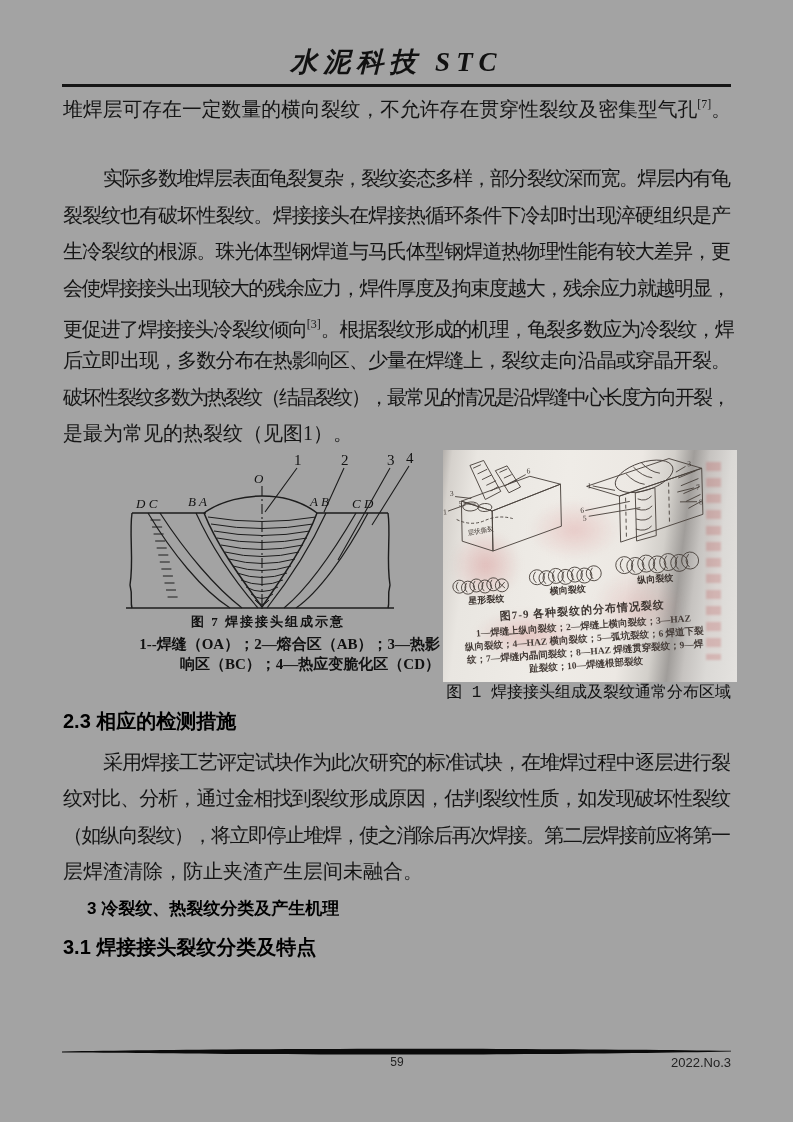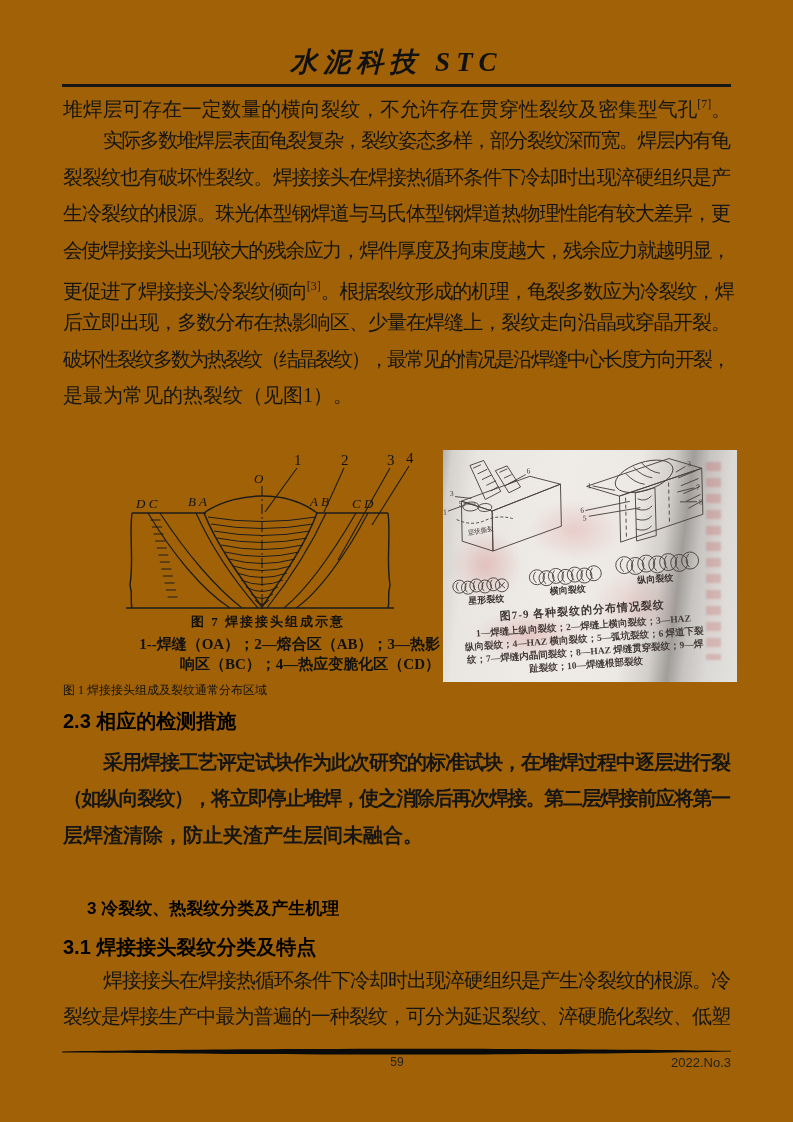--- a/index.html
+++ b/index.html
@@ -1,28 +1,28 @@
 <!DOCTYPE html>
 <html><head>
 <meta charset="utf-8">
 <style>
   html,body{margin:0;padding:0;background:#ffffff;}
-  .page{position:relative;width:793px;height:1122px;background:#a16207;overflow:hidden;
+  .page{position:relative;width:793px;height:1122px;background:#a3a3a3;overflow:hidden;
         font-family:"Liberation Serif", serif;color:#1a1a1a;}
   
   .hdr-title{position:absolute;top:44px;left:0;width:793px;text-align:center;
              font-size:27px;font-weight:bold;font-style:italic;letter-spacing:6px;color:#111;}
   .hdr-rule{position:absolute;top:84px;left:62px;width:669px;height:2.6px;background:#161616;}
   
   .tcol{position:absolute;left:63px;width:668px;}
   .line{white-space:nowrap;height:36.4px;line-height:36.4px;font-size:20px;color:#151515;}
   .line.ind{padding-left:40px;}
   .line sup{font-size:12px;letter-spacing:0;}
   #p-main{top:86px;}
-  #p-23{top:744px;font-weight:bold;}
+  #p-23{top:744px;}
   #p-31{top:962px;}
   
   .h-sec{position:absolute;left:63px;width:668px;font-family:"Liberation Sans",sans-serif;
          font-weight:bold;color:#000;}
   #h23{top:706px;font-size:20px;line-height:30px;}
   #h3{top:892px;font-size:17px;line-height:34px;margin-left:24px;}
   #h31{top:932px;font-size:20px;line-height:30px;}
   
   .fig7{position:absolute;left:100px;top:450px;width:340px;}
   .fig7 svg{display:block;margin-left:18px;}
@@ -42,40 +42,40 @@
   .ph-leg{font-size:9.5px;line-height:13px;color:#453c38;text-align:center;white-space:nowrap;
           font-weight:bold;margin-top:2px;}
   .sk-stroke{stroke:#4a423d;fill:none;stroke-width:0.9;}
   .sk-num{font-size:7.5px;fill:#3c3531;font-family:"Liberation Serif",serif;}
   .bl{font-size:9px;font-weight:bold;fill:#3a322e;font-family:"Liberation Serif",serif;}
   .tear{font-size:6.5px;fill:#453d38;font-family:"Liberation Serif",serif;}
   .blob{position:absolute;border-radius:50%;filter:blur(3px);pointer-events:none;}
   .bleed{position:absolute;right:16px;top:12px;width:15px;height:198px;opacity:.45;filter:blur(1.2px);
      background:repeating-linear-gradient(180deg,rgba(185,70,70,.55) 0 9px,rgba(185,70,70,.06) 9px 16px);}
   
-  .fig1-cap{position:absolute;top:682px;left:63px;width:668px;text-align:left;
-            font-family:Liberation Serif, serif;font-size:12px;color:#111;}
+  .fig1-cap{position:absolute;top:682px;left:63px;width:668px;text-align:right;
+            font-family:Liberation Mono, monospace;font-size:16px;color:#111;}
   
   .foot-rule{position:absolute;left:62px;top:1048px;}
   .foot-page{position:absolute;left:63px;top:1055px;width:668px;text-align:center;
              font-family:"Liberation Sans",sans-serif;font-size:12px;color:#222;}
   .foot-issue{position:absolute;right:62px;top:1055px;font-family:"Liberation Sans",sans-serif;
               font-size:13px;color:#222;}
 </style>
 </head>
 <body>
 
 <div class="page">
 
   <div class="hdr-title">水泥科技 STC</div>
   <div class="hdr-rule"></div>
 
   <div class="tcol" id="p-main">
       <div class="line" style="transform-origin: left center; transform: scaleX(0.991098);"><span>堆焊层可存在一定数量的横向裂纹，不允许存在贯穿性裂纹及密集型气孔</span><sup>[7]</sup><span>。</span></div>
-      <div class="line ind" style="letter-spacing: -1.57576px;"><span>实际多数堆焊层表面龟裂复杂，裂纹姿态多样，部分裂纹深而宽。焊层内有龟</span></div>
+      <div class="line ind" style="letter-spacing: -1.57576px; margin-top: 38px;"><span>实际多数堆焊层表面龟裂复杂，裂纹姿态多样，部分裂纹深而宽。焊层内有龟</span></div>
       <div class="line" style="letter-spacing: -0.941176px;"><span>裂裂纹也有破坏性裂纹。焊接接头在焊接热循环条件下冷却时出现淬硬组织是产</span></div>
       <div class="line" style="letter-spacing: -0.941176px;"><span>生冷裂纹的根源。珠光体型钢焊道与马氏体型钢焊道热物理性能有较大差异，更</span></div>
       <div class="line" style="letter-spacing: -1.48571px;"><span>会使焊接接头出现较大的残余应力，焊件厚度及拘束度越大，残余应力就越明显，</span></div>
       <div class="line" style="letter-spacing: -1.24324px;"><span>更促进了焊接接头冷裂纹倾向</span><sup>[3]</sup><span>。根据裂纹形成的机理，龟裂多数应为冷裂纹，焊</span></div>
       <div class="line" style="letter-spacing: -0.941176px;"><span>后立即出现，多数分布在热影响区、少量在焊缝上，裂纹走向沿晶或穿晶开裂。</span></div>
       <div class="line" style="letter-spacing: -2px;"><span>破坏性裂纹多数为热裂纹（结晶裂纹），最常见的情况是沿焊缝中心长度方向开裂，</span></div>
       <div class="line"><span>是最为常见的热裂纹（见图1）。</span></div>
     </div>
 
   <div class="fig7">
@@ -237,30 +237,27 @@
         <div>趾裂纹；10—焊缝根部裂纹</div>
       </div>
     </div>
   </div>
 
   <div class="fig1-cap">图 1 焊接接头组成及裂纹通常分布区域</div>
 
   <div class="h-sec" id="h23">2.3 相应的检测措施</div>
   <div class="tcol" id="p-23">
       <div class="line ind" style="letter-spacing: -1px;"><span>采用焊接工艺评定试块作为此次研究的标准试块，在堆焊过程中逐层进行裂</span></div>
+      <div class="line" style="letter-spacing: -0.941176px;"><span>纹对比、分析，通过金相找到裂纹形成原因，估判裂纹性质，如发现破坏性裂纹</span></div>
       <div class="line" style="letter-spacing: -1.48571px;"><span>（如纵向裂纹），将立即停止堆焊，使之消除后再次焊接。第二层焊接前应将第一</span></div>
       <div class="line"><span>层焊渣清除，防止夹渣产生层间未融合。</span></div>
     </div>
 
   <div class="h-sec" id="h3">3  冷裂纹、热裂纹分类及产生机理</div>
   <div class="h-sec" id="h31">3.1 焊接接头裂纹分类及特点</div>
-  <div class="tcol" id="p-31">
-      <div class="line ind" style="letter-spacing: -1px;"><span>焊接接头在焊接热循环条件下冷却时出现淬硬组织是产生冷裂纹的根源。冷</span></div>
-      <div class="line" style="letter-spacing: -0.941176px;"><span>裂纹是焊接生产中最为普遍的一种裂纹，可分为延迟裂纹、淬硬脆化裂纹、低塑</span></div>
-    </div>
 
   <svg class="foot-rule" width="669" height="8" viewBox="0 0 669 8">
     <path fill="#0a0a0a" d="M0,3.4 C80,2.4 180,1.0 334,0.8 C480,0.8 590,1.8 669,2.8 L669,3.6 C590,5.2 480,6.6 334,6.6 C180,6.4 80,4.8 0,4.4 Z"></path>
   </svg>
   <div class="foot-page">59</div>
   <div class="foot-issue">2022.No.3</div>
 
 </div>
 
 </body></html>

